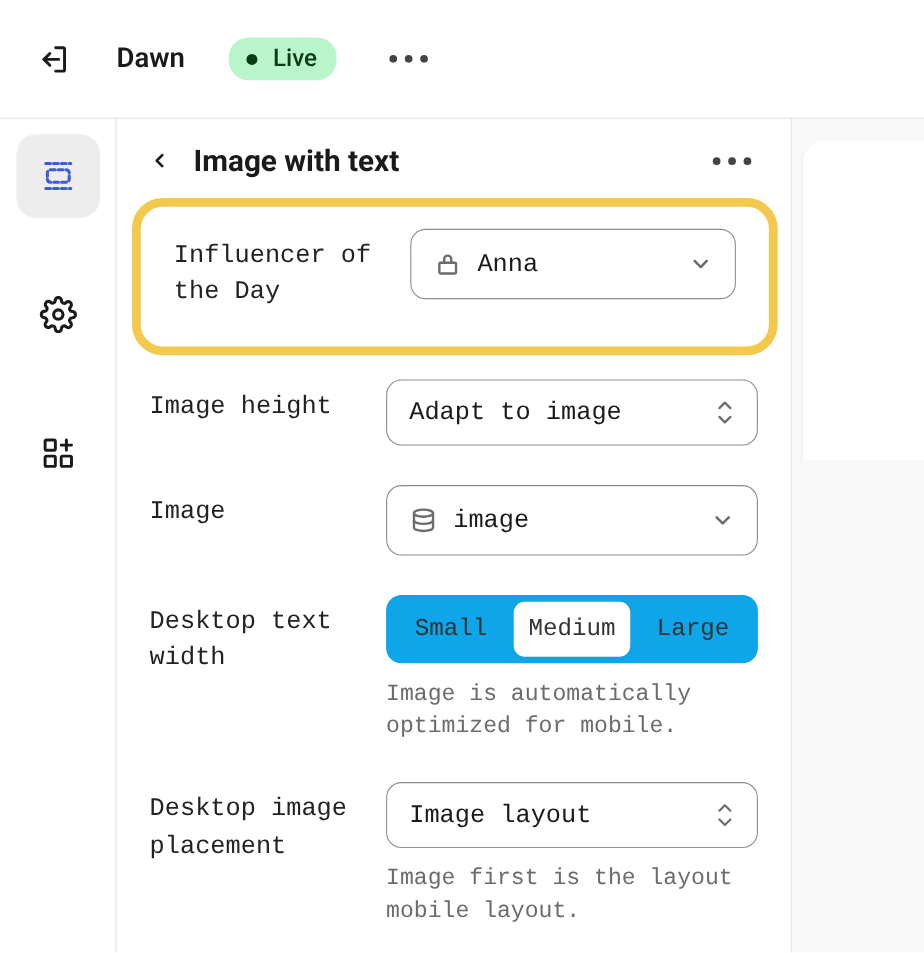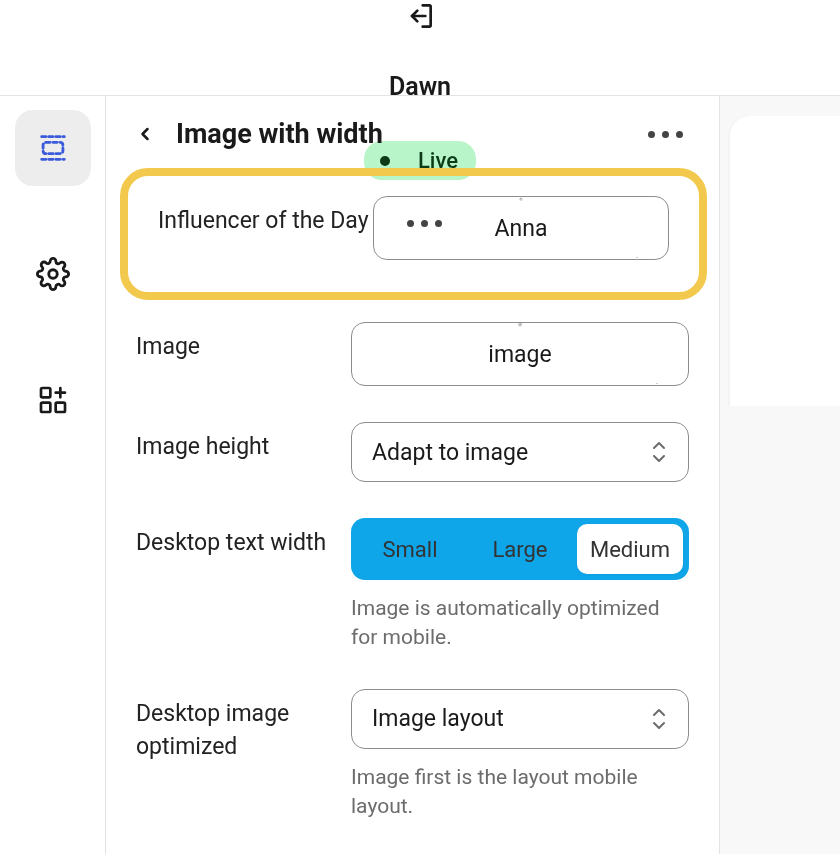--- a/index.html
+++ b/index.html
@@ -5,43 +5,42 @@
   * { box-sizing: border-box; margin: 0; padding: 0; }
   body {
     font-family: -apple-system, BlinkMacSystemFont, "Segoe UI", Roboto, Helvetica, Arial, sans-serif;
     background: #fff;
     color: #1a1a1a;
     width: 840px;
     height: 866px;
     overflow: hidden;
   }
   .topbar {
-    height: 96px;
+    height: 108px;
     border-bottom: 1px solid #e3e3e3;
     display: flex;
     align-items: center;
     padding: 0 30px;
     gap: 40px;
-    flex-direction: column;
   }
   .exit-btn {
     width: 36px;
     height: 36px;
     display: flex;
     align-items: center;
     justify-content: center;
   }
   .theme-name {
     font-size: 25px;
     font-weight: 600;
   }
   .status-pill {
     display: inline-flex;
     align-items: center;
-    gap: 28px;
+    gap: 14px;
     background: #b8f5c9;
     padding: 7px 18px 7px 16px;
     border-radius: 18px;
     font-size: 22px;
     font-weight: 500;
     color: #0b3b17;
   }
   .status-dot {
     width: 10px;
     height: 10px;
@@ -105,20 +104,21 @@
     font-weight: 700;
   }
   .back-btn {
     width:26px;height:26px;display:flex;align-items:center;justify-content:center;
   }
   .more-panel {display:flex;gap:7px;}
   .row {
     display: flex;
     align-items: flex-start;
     padding: 18px 30px;
+    font-family: Liberation Mono, monospace;
   }
   .row-label {
     width: 215px;
     font-size: 23px;
     color: #222;
     line-height:1.45;
     padding-top:8px;
   }
   .row-control {
     flex: 1;
@@ -129,21 +129,20 @@
   .select-box {
     border: 1px solid #8d8d8d;
     border-radius: 14px;
     height: 64px;
     display: flex;
     align-items: center;
     padding: 0 20px;
     gap: 14px;
     font-size: 23px;
     position:relative;
-    flex-direction:column;
   }
   .select-box .chev {
     margin-left:auto;
   }
   .dropdown {
     border:1px solid #8d8d8d;
     border-radius:14px;
     height:60px;
     display:flex;
     align-items:center;
@@ -251,21 +250,21 @@
   </div>
 
   <div class="settings-panel">
     <div class="panel-header">
       <div class="panel-header-left">
         <div class="back-btn">
           <svg width="20" height="20" viewBox="0 0 24 24" fill="none" stroke="#1a1a1a" stroke-width="3" stroke-linecap="round" stroke-linejoin="round">
             <polyline points="15 18 9 12 15 6"></polyline>
           </svg>
         </div>
-        <span class="panel-title">Image with width</span>
+        <span class="panel-title">Image with text</span>
       </div>
       <div class="more-panel">
         <span class="dot"></span>
           <span class="dot"></span>
           <span class="dot"></span>
       </div>
     </div>
 
     <div class="highlight-ring">
       <div class="row">
@@ -279,63 +278,63 @@
             <span>Anna</span>
             <svg class="chev" width="22" height="22" viewBox="0 0 24 24" fill="none" stroke="#6c6c6c" stroke-width="2.5" stroke-linecap="round" stroke-linejoin="round">
               <polyline points="6 9 12 15 18 9"></polyline>
             </svg>
           </div>
         </div>
       </div>
     </div>
 
     <div class="row">
+      <div class="row-label">Image height</div>
+      <div class="row-control">
+        <div class="dropdown">
+          <span>Adapt to image</span>
+          <svg class="stepper" width="18" height="24" viewBox="0 0 18 24" fill="none" stroke="#6c6c6c" stroke-width="2" stroke-linecap="round" stroke-linejoin="round">
+            <polyline points="4 8 9 3 14 8"></polyline>
+            <polyline points="4 16 9 21 14 16"></polyline>
+          </svg>
+        </div>
+      </div>
+    </div>
+
+    <div class="row">
       <div class="row-label">Image</div>
       <div class="row-control">
         <div class="select-box">
           <svg width="26" height="26" viewBox="0 0 24 24" fill="none" stroke="#6c6c6c" stroke-width="2" stroke-linecap="round" stroke-linejoin="round">
             <ellipse cx="12" cy="6" rx="8" ry="3"></ellipse>
             <path d="M4 6v6c0 1.66 3.58 3 8 3s8-1.34 8-3V6"></path>
             <path d="M4 12v6c0 1.66 3.58 3 8 3s8-1.34 8-3v-6"></path>
           </svg>
           <span>image</span>
           <svg class="chev" width="22" height="22" viewBox="0 0 24 24" fill="none" stroke="#6c6c6c" stroke-width="2.5" stroke-linecap="round" stroke-linejoin="round">
             <polyline points="6 9 12 15 18 9"></polyline>
           </svg>
         </div>
       </div>
     </div>
 
     <div class="row">
-      <div class="row-label">Image height</div>
-      <div class="row-control">
-        <div class="dropdown">
-          <span>Adapt to image</span>
-          <svg class="stepper" width="18" height="24" viewBox="0 0 18 24" fill="none" stroke="#6c6c6c" stroke-width="2" stroke-linecap="round" stroke-linejoin="round">
-            <polyline points="4 8 9 3 14 8"></polyline>
-            <polyline points="4 16 9 21 14 16"></polyline>
-          </svg>
-        </div>
-      </div>
-    </div>
-
-    <div class="row">
       <div class="row-label">Desktop text width</div>
       <div class="row-control">
         <div class="segmented">
           <div class="seg-opt">Small</div>
+          <div class="seg-opt selected">Medium</div>
           <div class="seg-opt">Large</div>
-          <div class="seg-opt selected">Medium</div>
         </div>
         <div class="help-text">Image is automatically optimized for mobile.</div>
       </div>
     </div>
 
     <div class="row">
-      <div class="row-label">Desktop image optimized</div>
+      <div class="row-label">Desktop image placement</div>
       <div class="row-control">
         <div class="dropdown">
           <span>Image layout</span>
           <svg class="stepper" width="18" height="24" viewBox="0 0 18 24" fill="none" stroke="#6c6c6c" stroke-width="2" stroke-linecap="round" stroke-linejoin="round">
             <polyline points="4 8 9 3 14 8"></polyline>
             <polyline points="4 16 9 21 14 16"></polyline>
           </svg>
         </div>
         <div class="help-text">Image first is the layout mobile layout.</div>
       </div>

